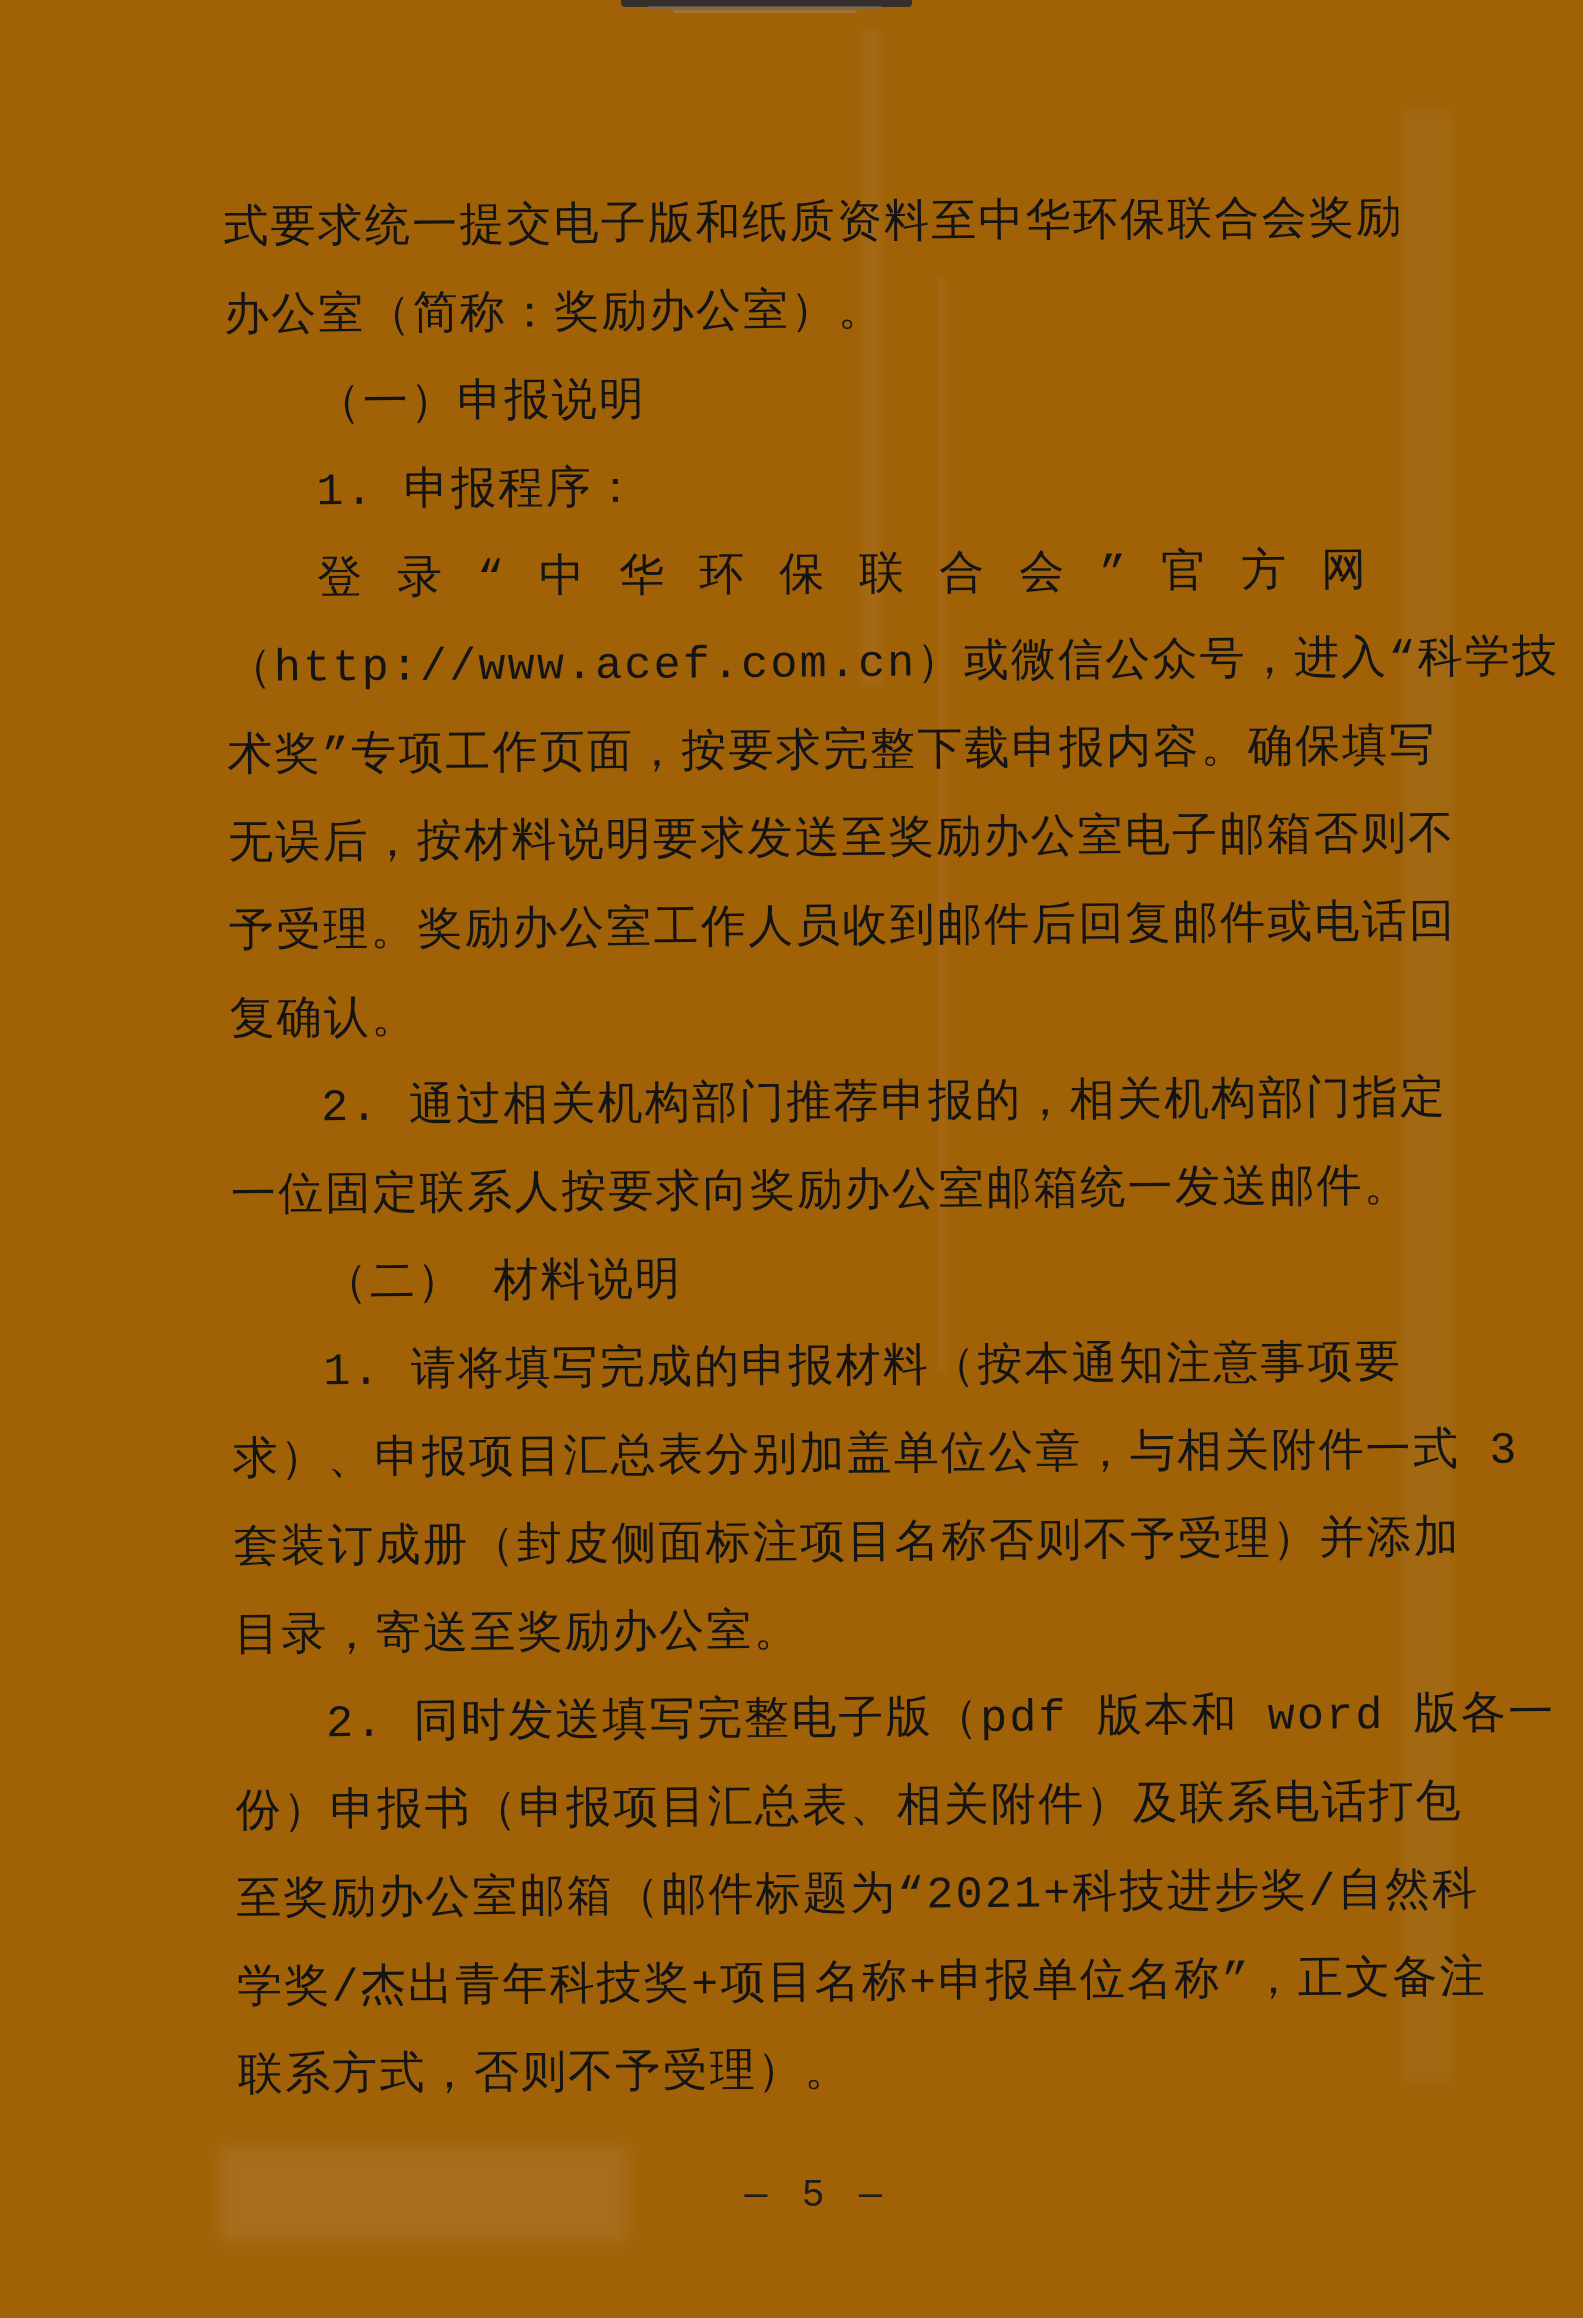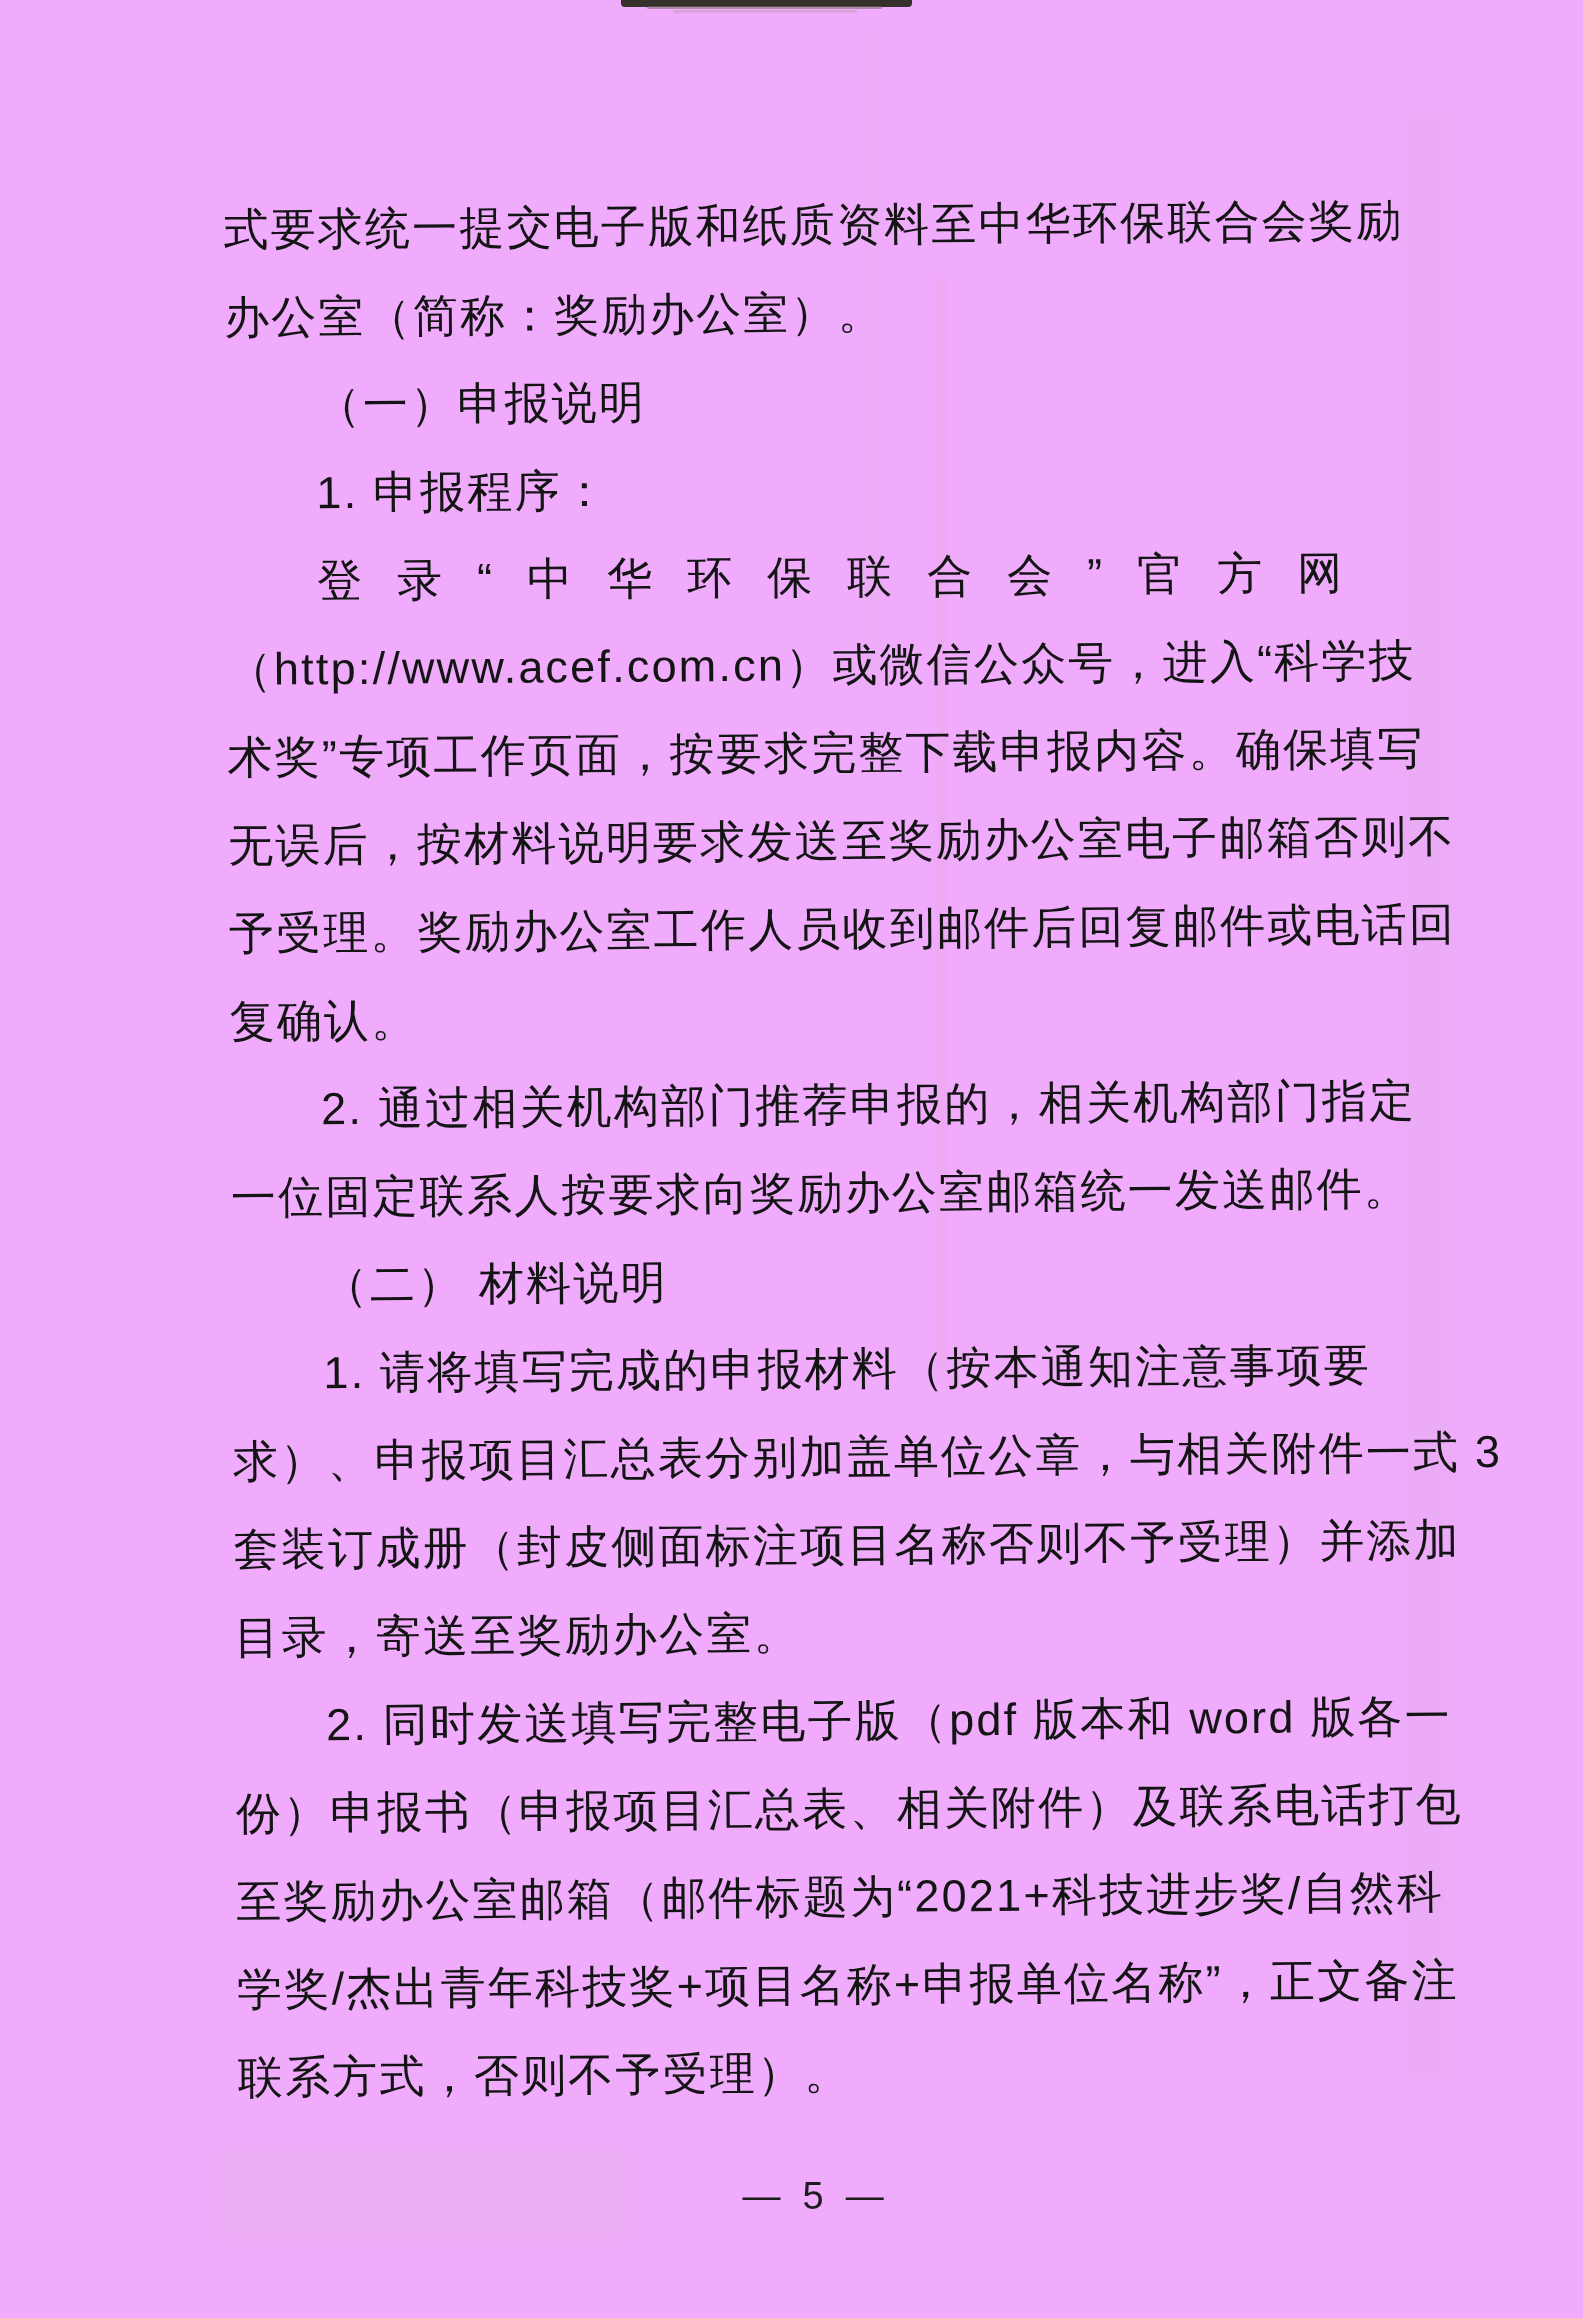--- a/index.html
+++ b/index.html
@@ -1,23 +1,23 @@
 <!DOCTYPE html>
 <html style="font-size:11.7px"><head>
 <meta charset="utf-8">
 <title>Document</title>
 <style>
   html, body { margin: 0; padding: 0; }
   .page {
     position: relative;
     width: 1584px;
     height: 2319px;
-    background: #f0abfc;
+    background: #a16207;
     overflow: hidden;
-    font-family: Liberation Sans, sans-serif;
+    font-family: Liberation Mono, monospace;
     color: #141414;
   }
   
   .streak-a { position: absolute; left: 938px; top: 278px; width: 7.3px; height: 1095px;
               background: rgba(225,150,150,0.10); filter: blur(2.2px); }
   .streak-b { position: absolute; left: 1402px; top: 110px; width: 51px; height: 1972px;
               background: rgba(185,180,175,0.07); filter: blur(4.4px); }
   .streak-c { position: absolute; left: 219px; top: 2147px; width: 409px; height: 95px;
               background: rgba(205,198,192,0.12); filter: blur(7.3px); }
   .streak-d { position: absolute; left: 862px; top: 29px; width: 19px; height: 657px;

